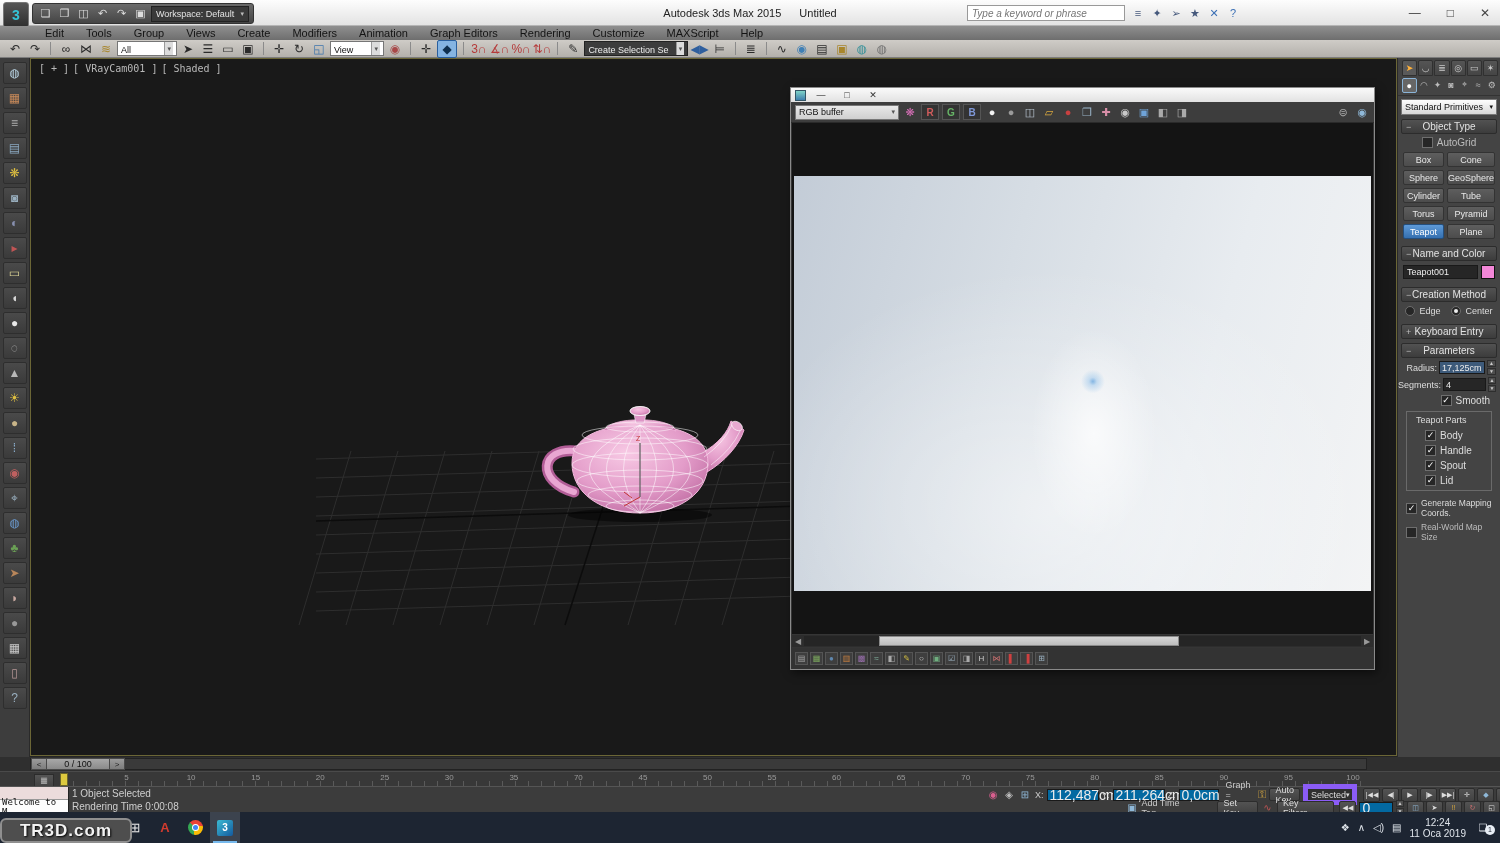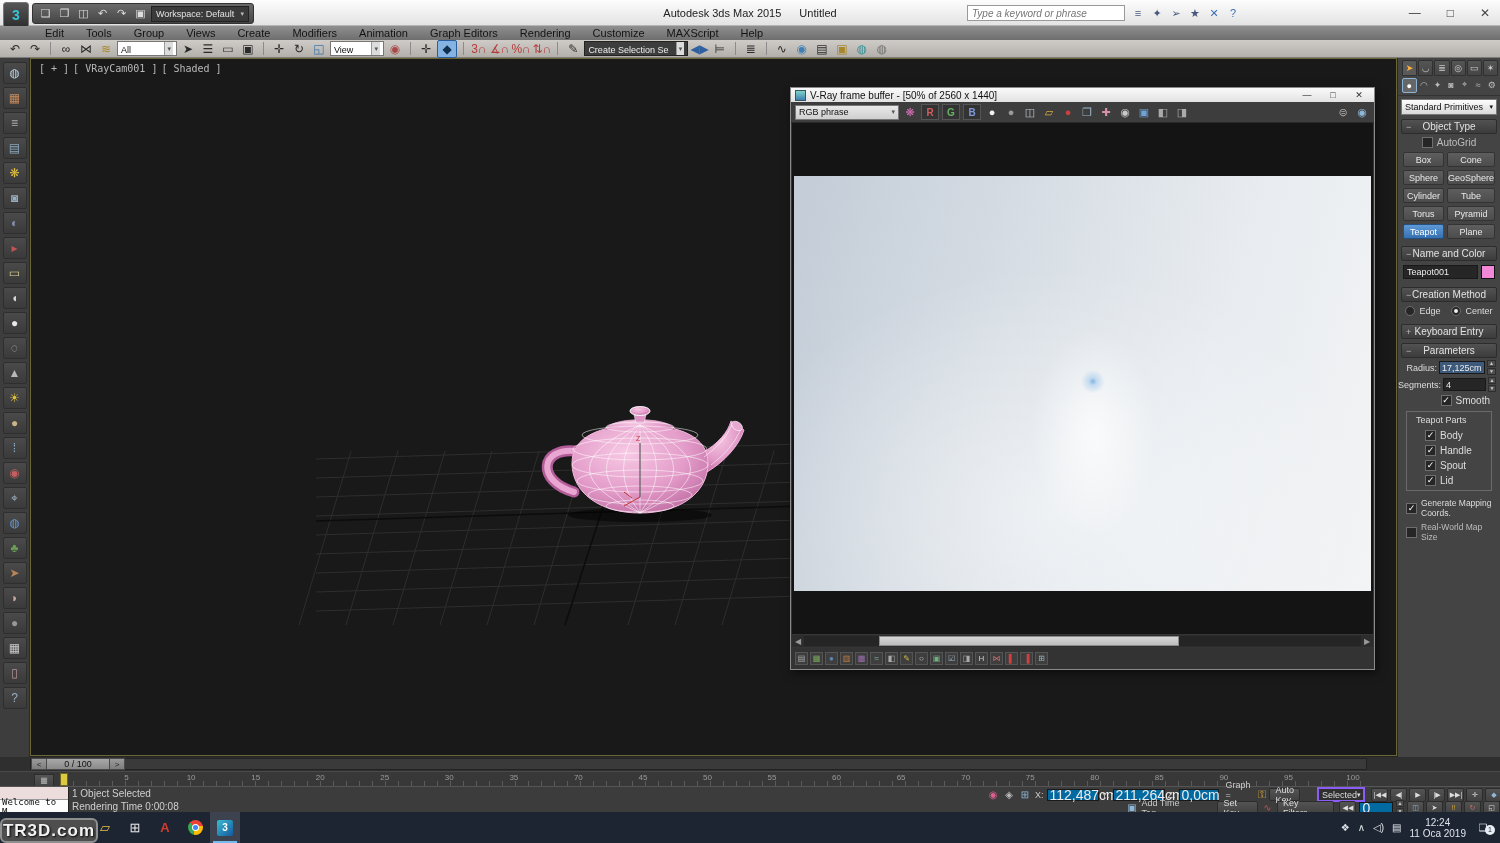--- a/index.html
+++ b/index.html
@@ -146,42 +146,42 @@
   #listener .white{height:13px;background:#fdfdfd;font-family:"DejaVu Sans Mono",monospace;font-size:9px;color:#111;
     display:flex;align-items:center;padding-left:2px;}
   .promptline{left:72px;font-size:10px;color:#cfcfcf;}
   #statusrows{left:986px;top:0;width:514px;height:26px;font-size:9px;color:#ccc;}
   .srow{display:flex;align-items:center;height:13px;gap:3px;}
   .sic{width:14px;text-align:center;font-size:10px;}
   .sfield{height:10px;background:#0369a1;border:1px solid #191919;color:#ececec;display:flex;align-items:center;
     padding:0 2px;font-size:14px;}
   .sbtn{height:11px;background:linear-gradient(#535353,#424242);border:1px solid #2c2c2c;border-radius:2px;
     color:#ddd;display:flex;align-items:center;padding:0 5px;font-size:9px;}
-  .sdd{height:11px;background:#2f2f2f;border:2px solid #8b5cf6;color:#ddd;display:flex;align-items:center;
-    justify-content:space-between;padding:0 3px;font-size:9px;margin-left:14px;}
+  .sdd{height:11px;background:#2f2f2f;border:5px solid #8b5cf6;color:#ddd;display:flex;align-items:center;
+    justify-content:space-between;padding:0 3px;font-size:9px;}
   .pbi{min-width:15px;height:12px;background:linear-gradient(#535353,#424242);border:1px solid #2c2c2c;
     border-radius:2px;color:#ddd;font-size:7px;display:flex;align-items:center;justify-content:center;}
   
   #taskbar{left:0;top:812px;width:1500px;height:31px;background:#1d2532;display:flex;align-items:center;}
   .tbslot{width:30px;height:31px;display:flex;align-items:center;justify-content:center;color:#e8e8e8;font-size:13px;position:relative;}
   .tbslot.active{background:rgba(255,255,255,.14);}
   .tbslot.active::after{content:"";position:absolute;left:3px;right:3px;bottom:0;height:2px;background:#76b9ed;}
   .chrome{width:15px;height:15px;border-radius:50%;background:conic-gradient(from -45deg,#ea4335 0 120deg,#fbbc05 0 240deg,#34a853 0 360deg);
     display:flex;align-items:center;justify-content:center;}
   .chrome i{width:7px;height:7px;border-radius:50%;background:#fff;display:flex;align-items:center;justify-content:center;}
   .chrome i b{width:5px;height:5px;border-radius:50%;background:#4285f4;}
   .maxic{width:16px;height:16px;border-radius:2px;background:linear-gradient(135deg,#3bbbd4,#145a9e);
     color:#fff;font-size:10px;font-weight:bold;display:flex;align-items:center;justify-content:center;}
   #tray{margin-left:auto;display:flex;align-items:center;gap:8px;padding-right:8px;color:#dfe4ea;font-size:10px;}
   #clock{text-align:center;line-height:11px;font-size:10px;}
   #notif{position:relative;width:18px;text-align:center;}
   #notif .badge{position:absolute;right:-3px;bottom:-2px;width:10px;height:10px;border-radius:50%;background:#e8eef5;
     color:#1d2532;font-size:7px;line-height:10px;text-align:center;}
   
-  #watermark{left:0px;top:818px;width:98px;height:25px;background:#4e4e4e;border:2px solid #8f8f8f;border-radius:6px;
+  #watermark{left:0px;top:818px;width:132px;height:25px;background:#4e4e4e;border:2px solid #8f8f8f;border-radius:6px;
     box-sizing:border-box;display:flex;align-items:center;justify-content:center;color:#f2f2f2;font-weight:bold;
     font-size:17px;letter-spacing:1px;z-index:9;text-shadow:1px 1px 2px #000;}
 </style>
 </head>
 <body>
 
 <div class="abs" id="titlebar">
   <div class="abs" id="maxlogo">3</div>
   <div class="abs" id="qat">
     <span style="display:flex;gap:2px;">
@@ -745,28 +745,27 @@
     <div class="cbrow left off" style="font-size:8.5px;">
       <span class="cb">✓</span>
       <span>Real-World Map Size</span>
     </div>
   </div>
 </div>
 
 <div class="abs" id="vfb">
   <div class="abs" id="vfbtitle">
     <span class="ticon"></span>
-    <span class="tt">V-Ray frame buffer - [50% of 2560 x 1440]</span>
     <span class="wb">—</span>
     <span class="wb">□</span>
     <span class="wb">✕</span>
   </div>
   <div class="abs" id="vfbtools">
     <span class="dd" style="width:96px;">
-      <span>RGB phrase</span>
+      <span>RGB buffer</span>
         <span style="font-size:7px;color:#555;">▾</span>
     </span>
     <span style="display:flex;gap:3px;align-items:center;">
 
     <span class="vi" style="color: rgb(216, 111, 184);">
           <i style="font-style:normal">❋</i>
         </span>
         <span class="vi box" style="color: rgb(208, 92, 92);">
           <i style="font-style:normal">R</i>
         </span>

